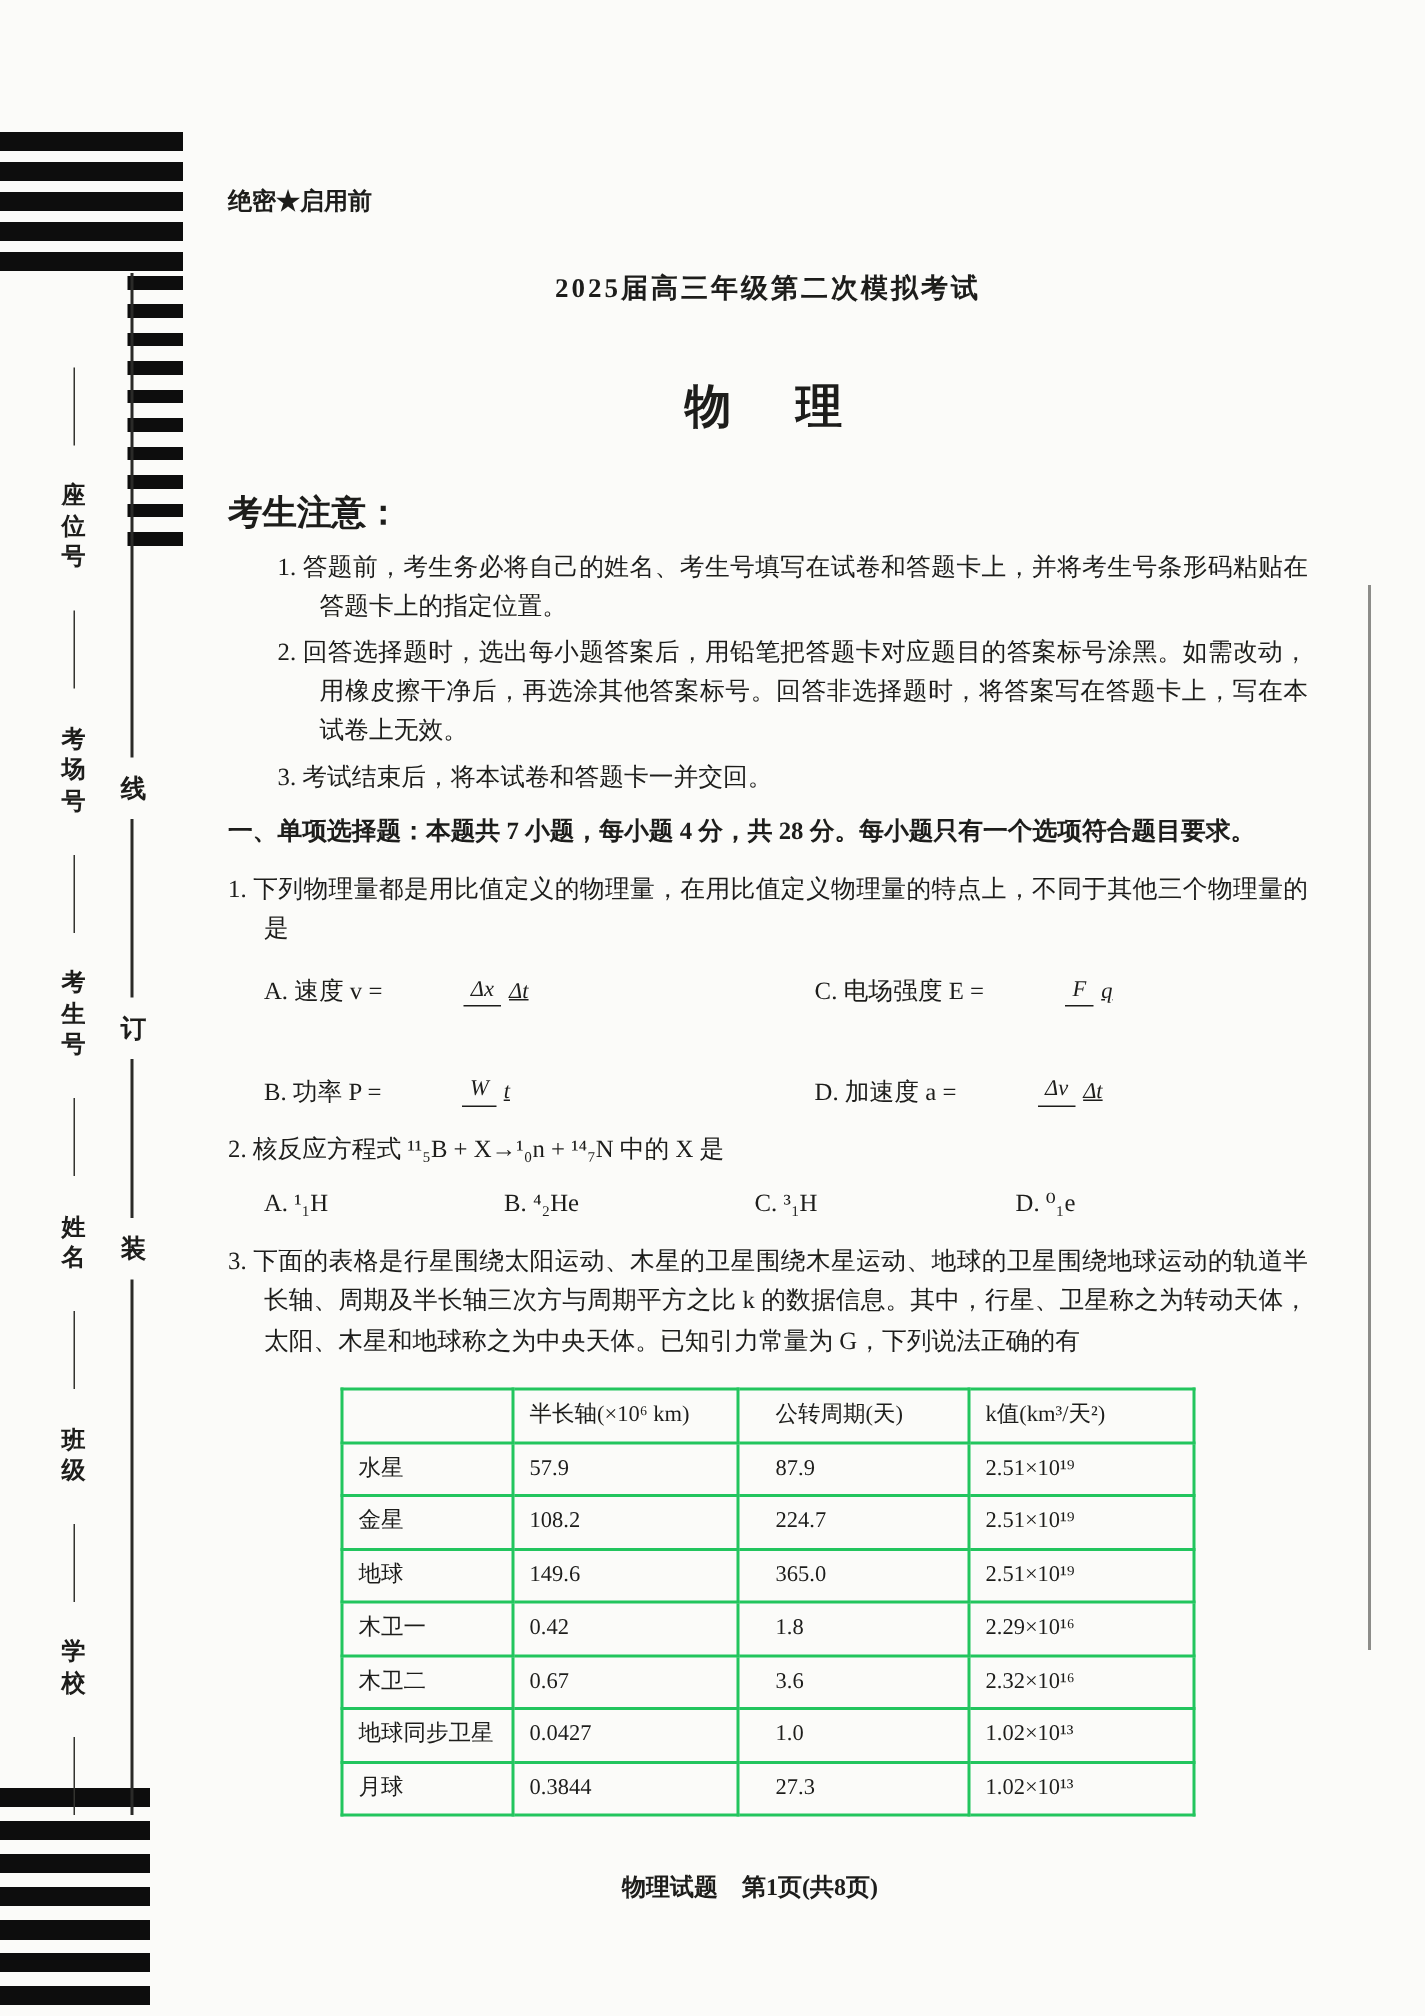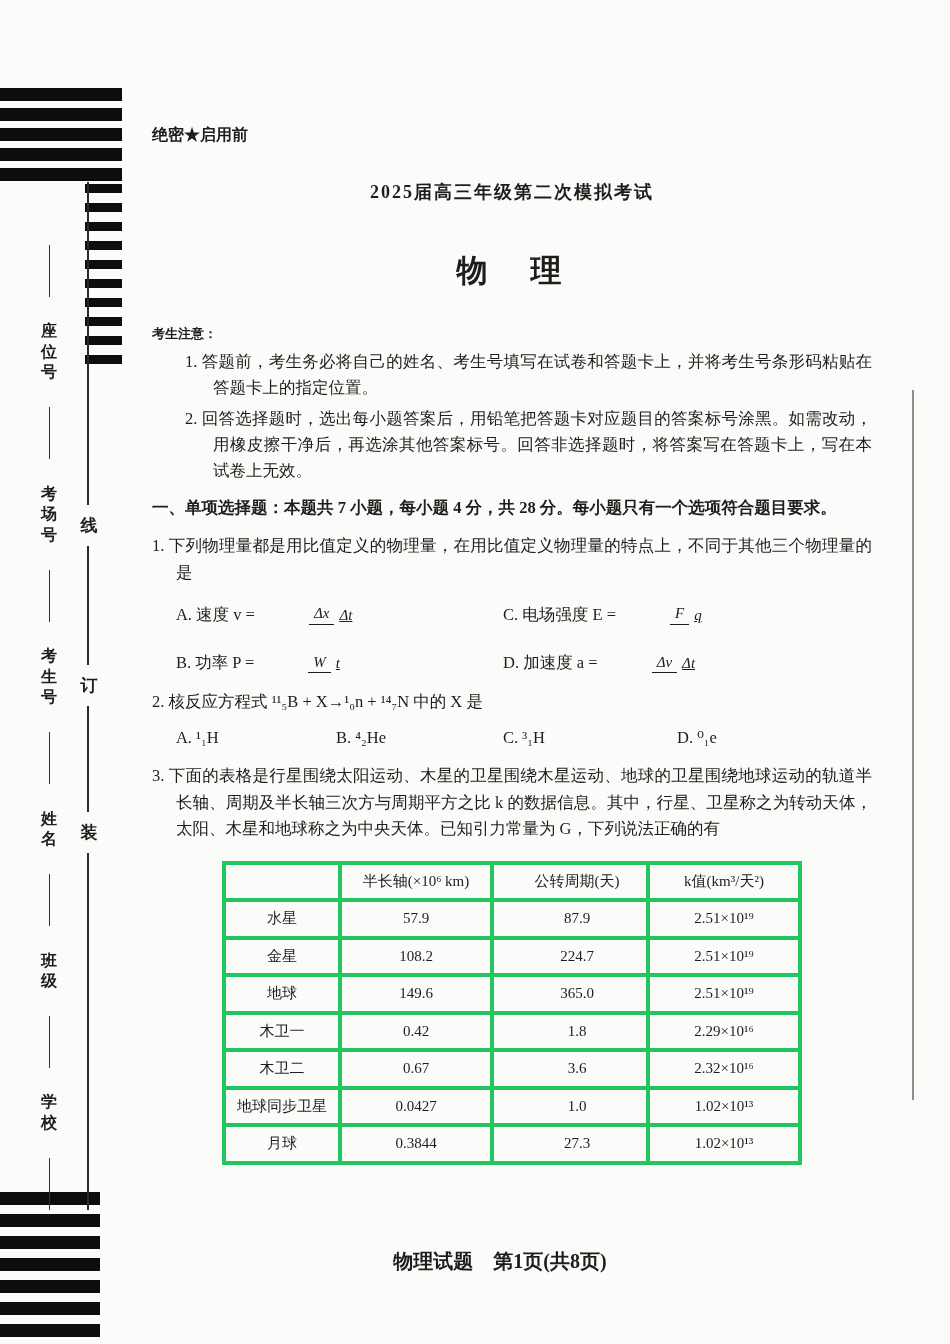--- a/index.html
+++ b/index.html
@@ -41,41 +41,41 @@
     text-align:center; word-break:break-all; flex:0 0 auto;
   }
 
   .rule-right { position:absolute; left:912px; top:390px; width:1.5px; height:710px; background:#8d8d8a; }
 
   
   .content { position:absolute; left:152px; top:122px; width:720px; font-size:16.5px; line-height:1.6; text-align:justify; }
   .classification { font-weight:bold; font-size:16px; }
   .exam-title { text-align:center; font-weight:bold; font-size:18px; margin-top:30px; letter-spacing:2px; }
   .subject { text-align:center; font-weight:bold; font-size:31px; margin-top:40px; letter-spacing:6px; }
-  .notice-heading { font-weight:bold; margin-top:28px; font-size:13px; }
+  .notice-heading { font-weight:bold; margin-top:28px; font-size:23px; }
   .notice-item { margin-left:2em; padding-left:1.7em; text-indent:-1.7em; margin-top:4px; }
   .section-heading { font-weight:bold; margin-top:10px; font-size:16.5px; }
   .stem { margin-top:12px; padding-left:1.45em; text-indent:-1.45em; }
 
-  .q1-opts { display:grid; grid-template-columns:47% 53%; row-gap:22px; padding-left:1.45em; margin-top:16px; margin-bottom:6px; }
+  .q1-opts { display:grid; grid-template-columns:47% 53%; row-gap:22px; padding-left:1.45em; margin-top:16px; margin-bottom:6px;gap:40px; }
   .q1-opts .opt { display:flex; align-items:center; gap:7px; }
   .frac { display:inline-flex; flex-direction:row; align-items:center; line-height:1.15; font-size:15px; font-style:italic; font-family:"Liberation Serif",serif;margin-left:47px; }
   .frac .fn { border-bottom:1.3px solid #1d1d1b; padding:0 5px 1px; }
   .frac .fd { padding:1px 5px 0;text-decoration:underline; }
 
   .q2-opts { display:grid; grid-template-columns:23% 24% 25% 28%; padding-left:1.45em; margin-top:10px; margin-bottom:4px; }
 
   .k-table { border-collapse:collapse; margin:18px auto 12px; font-size:15px; line-height:1.3; }
-  .k-table td, .k-table th { border:4px solid #22c55e; padding:7px 10px; text-align:center; font-weight:normal; }
+  .k-table td, .k-table th { border:2px solid #22c55e; padding:7px 10px; text-align:left; font-weight:normal; }
   .k-table td:first-child { min-width:92px; }
   .k-table td:nth-child(2), .k-table th:nth-child(2) { min-width:128px; }
   .k-table td:nth-child(3), .k-table th:nth-child(3) { min-width:118px;padding-left:24px; }
   .k-table td:nth-child(4), .k-table th:nth-child(4) { min-width:128px; }
 
-  .footer { position:absolute; left:90px; top:1248px; width:820px; text-align:center; font-weight:bold; font-size:20px; }
+  .footer { position:absolute; left:90px; top:1248px; width:820px; text-align:center; font-weight:bold; font-size:16px; }
 </style>
 </head>
 <body>
 
 <div class="page">
 
   <div class="bars-top"></div>
   <div class="bars-left"></div>
   <div class="bars-bottom"></div>
 
@@ -104,20 +104,21 @@
 
   <div class="content">
 
     <div class="classification">绝密★启用前</div>
     <div class="exam-title">2025届高三年级第二次模拟考试</div>
     <div class="subject">物　理</div>
 
     <div class="notice-heading">考生注意：</div>
     <div class="notice-item">1. 答题前，考生务必将自己的姓名、考生号填写在试卷和答题卡上，并将考生号条形码粘贴在答题卡上的指定位置。</div>
     <div class="notice-item">2. 回答选择题时，选出每小题答案后，用铅笔把答题卡对应题目的答案标号涂黑。如需改动，用橡皮擦干净后，再选涂其他答案标号。回答非选择题时，将答案写在答题卡上，写在本试卷上无效。</div>
+    <div class="notice-item">3. 考试结束后，将本试卷和答题卡一并交回。</div>
 
     <div class="section-heading">一、单项选择题：本题共 7 小题，每小题 4 分，共 28 分。每小题只有一个选项符合题目要求。</div>
 
     <div class="stem">1. 下列物理量都是用比值定义的物理量，在用比值定义物理量的特点上，不同于其他三个物理量的是</div>
     <div class="q1-opts">
       <div class="opt">
         <span>A. 速度 v =</span>
         <span class="frac">
             <span class="fn">Δx</span>
             <span class="fd">Δt</span>

